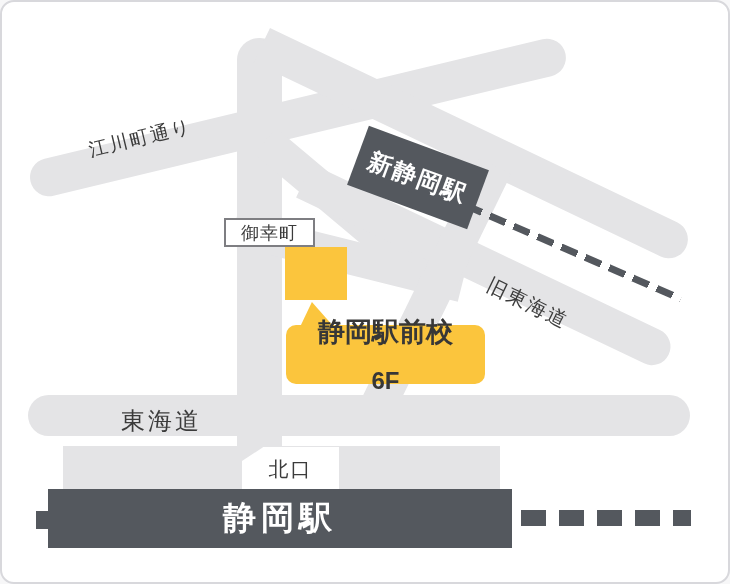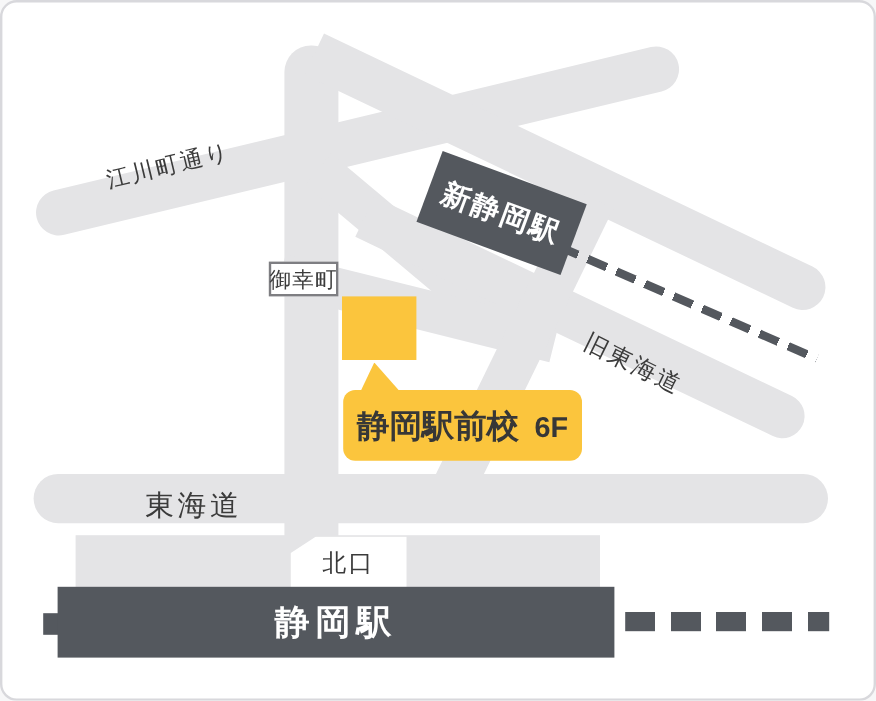--- a/index.html
+++ b/index.html
@@ -56,42 +56,43 @@
   .marker{
     position:absolute;left:283px;top:245px;width:62px;height:53px;
     background:var(--yellow,#fbc53d);
   }
   .bubble{
     position:absolute;left:284px;top:323px;width:199px;height:59px;
     background:var(--yellow,#fbc53d);
     border-radius:10px;
     display:flex;align-items:center;justify-content:center;gap:13px;
     white-space:nowrap;
+    flex-direction:column;
   }
   .bubble .name{font-size:27px;font-weight:700;color:#373737;}
   .bubble .floor{font-size:24px;font-weight:700;color:#373737;padding-top:4px;}
   .bubble-tip{
     position:absolute;left:298px;top:300px;width:34px;height:25px;
     background:var(--yellow,#fbc53d);
     clip-path:polygon(35% 0,100% 100%,0 100%);
   }
   .miyuki-box{
-    left:222px;top:216px;width:58px;height:29px;
+    left:222px;top:216px;width:91px;height:29px;
     border:2px solid var(--box_border,#7e7e82);
     font-size:18px;letter-spacing:1px;
   }
   .kitaguchi-box{
     left:240px;top:445px;width:97px;height:44px;
     clip-path:polygon(22% 0,100% 0,100% 100%,0 100%,0 32%);
     font-size:20px;letter-spacing:2px;
   }
   .station-bar{
     position:absolute;left:46px;top:487px;width:464px;height:59px;
     display:flex;align-items:center;justify-content:center;
-    color:#ffffff;font-size:29px;font-weight:700;letter-spacing:5px;
+    color:#ffffff;font-size:33px;font-weight:700;letter-spacing:5px;
   }
 </style>
 </head>
 <body>
 
 <div class="map-card">
 
   <div class="road" style="left:28px;top:156px;width:550px;height:38px;border-radius:20px;transform:rotate(-13.5deg);transform-origin:20px 19px;"></div>
   <div class="road" style="left:235px;top:36px;width:45px;height:412px;border-radius:22px 22px 0 0;"></div>
   <div class="road" style="left:268px;top:26px;width:470px;height:38px;border-radius:0 20px 20px 0;transform:rotate(25.5deg);transform-origin:0 0;"></div>

